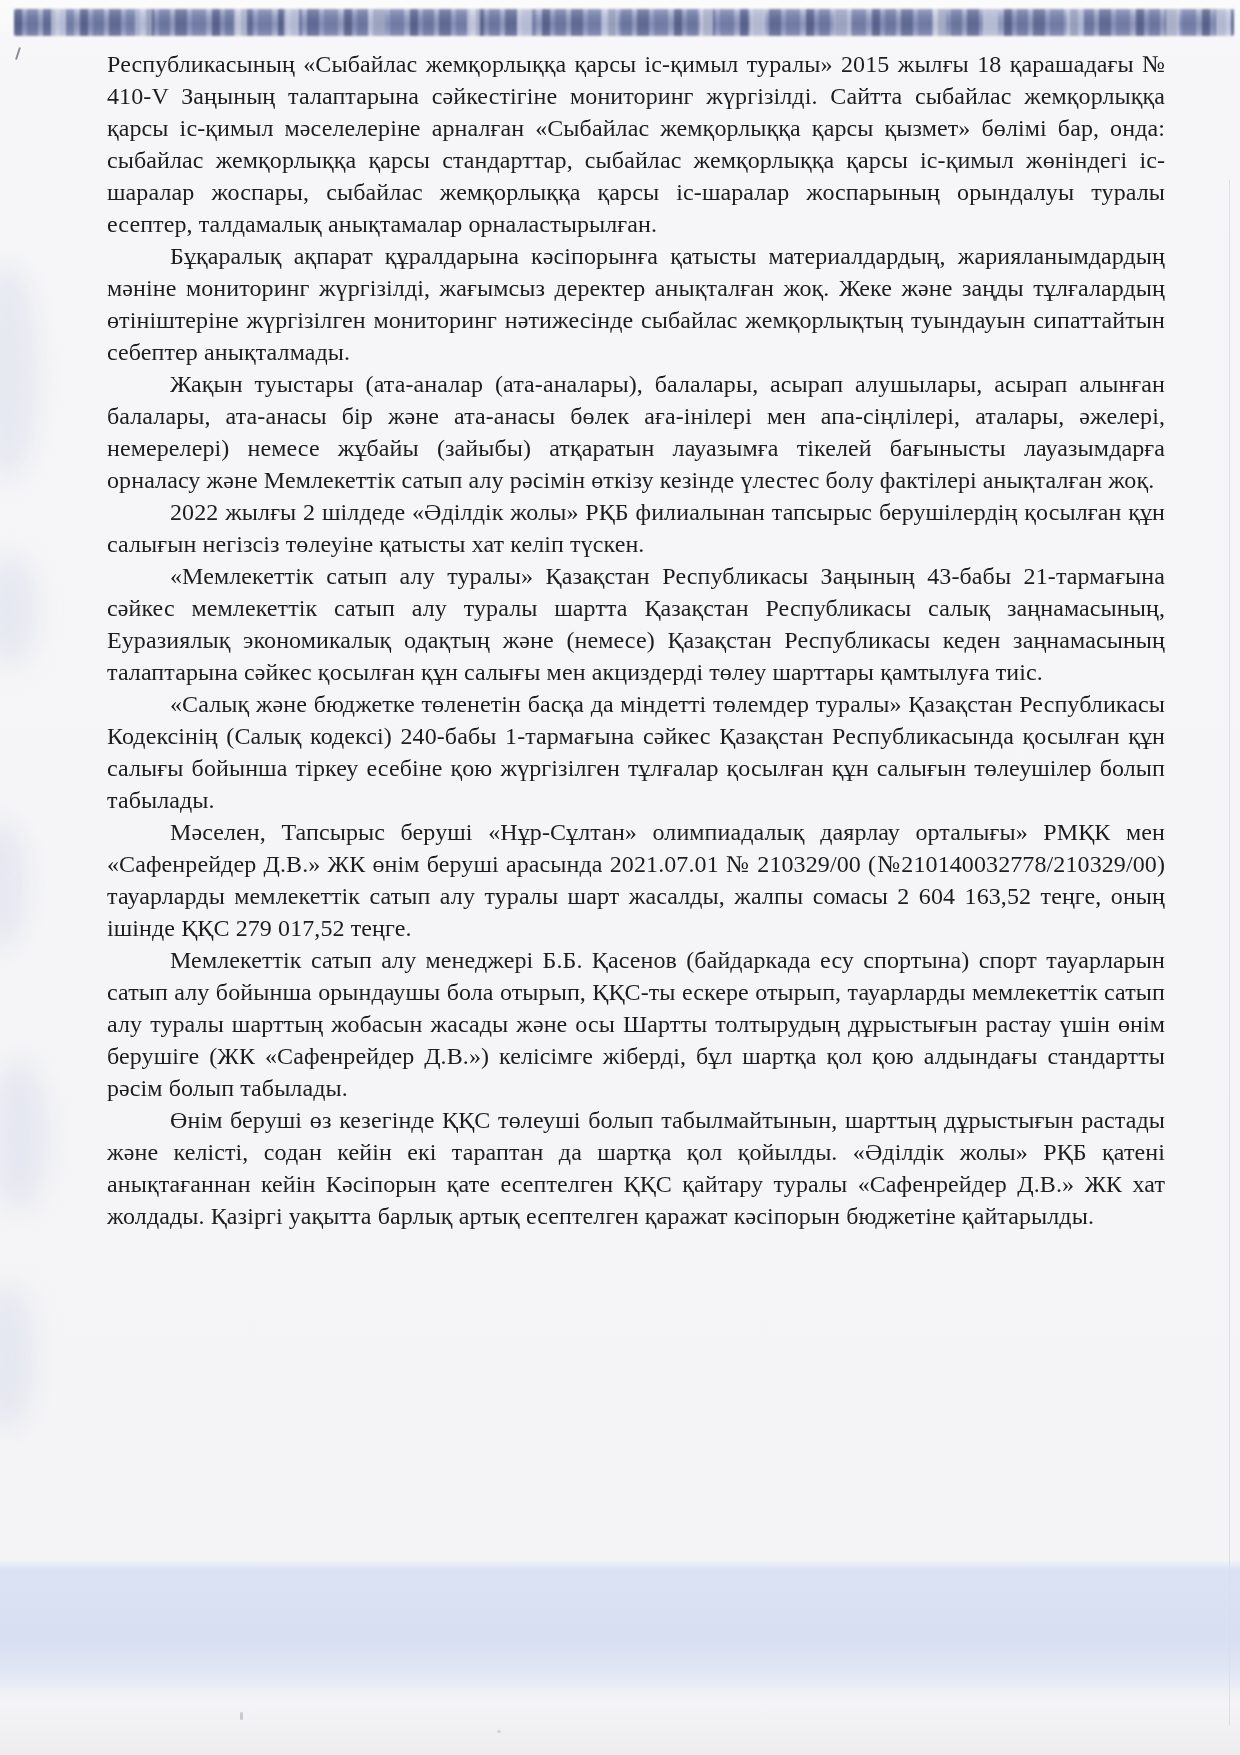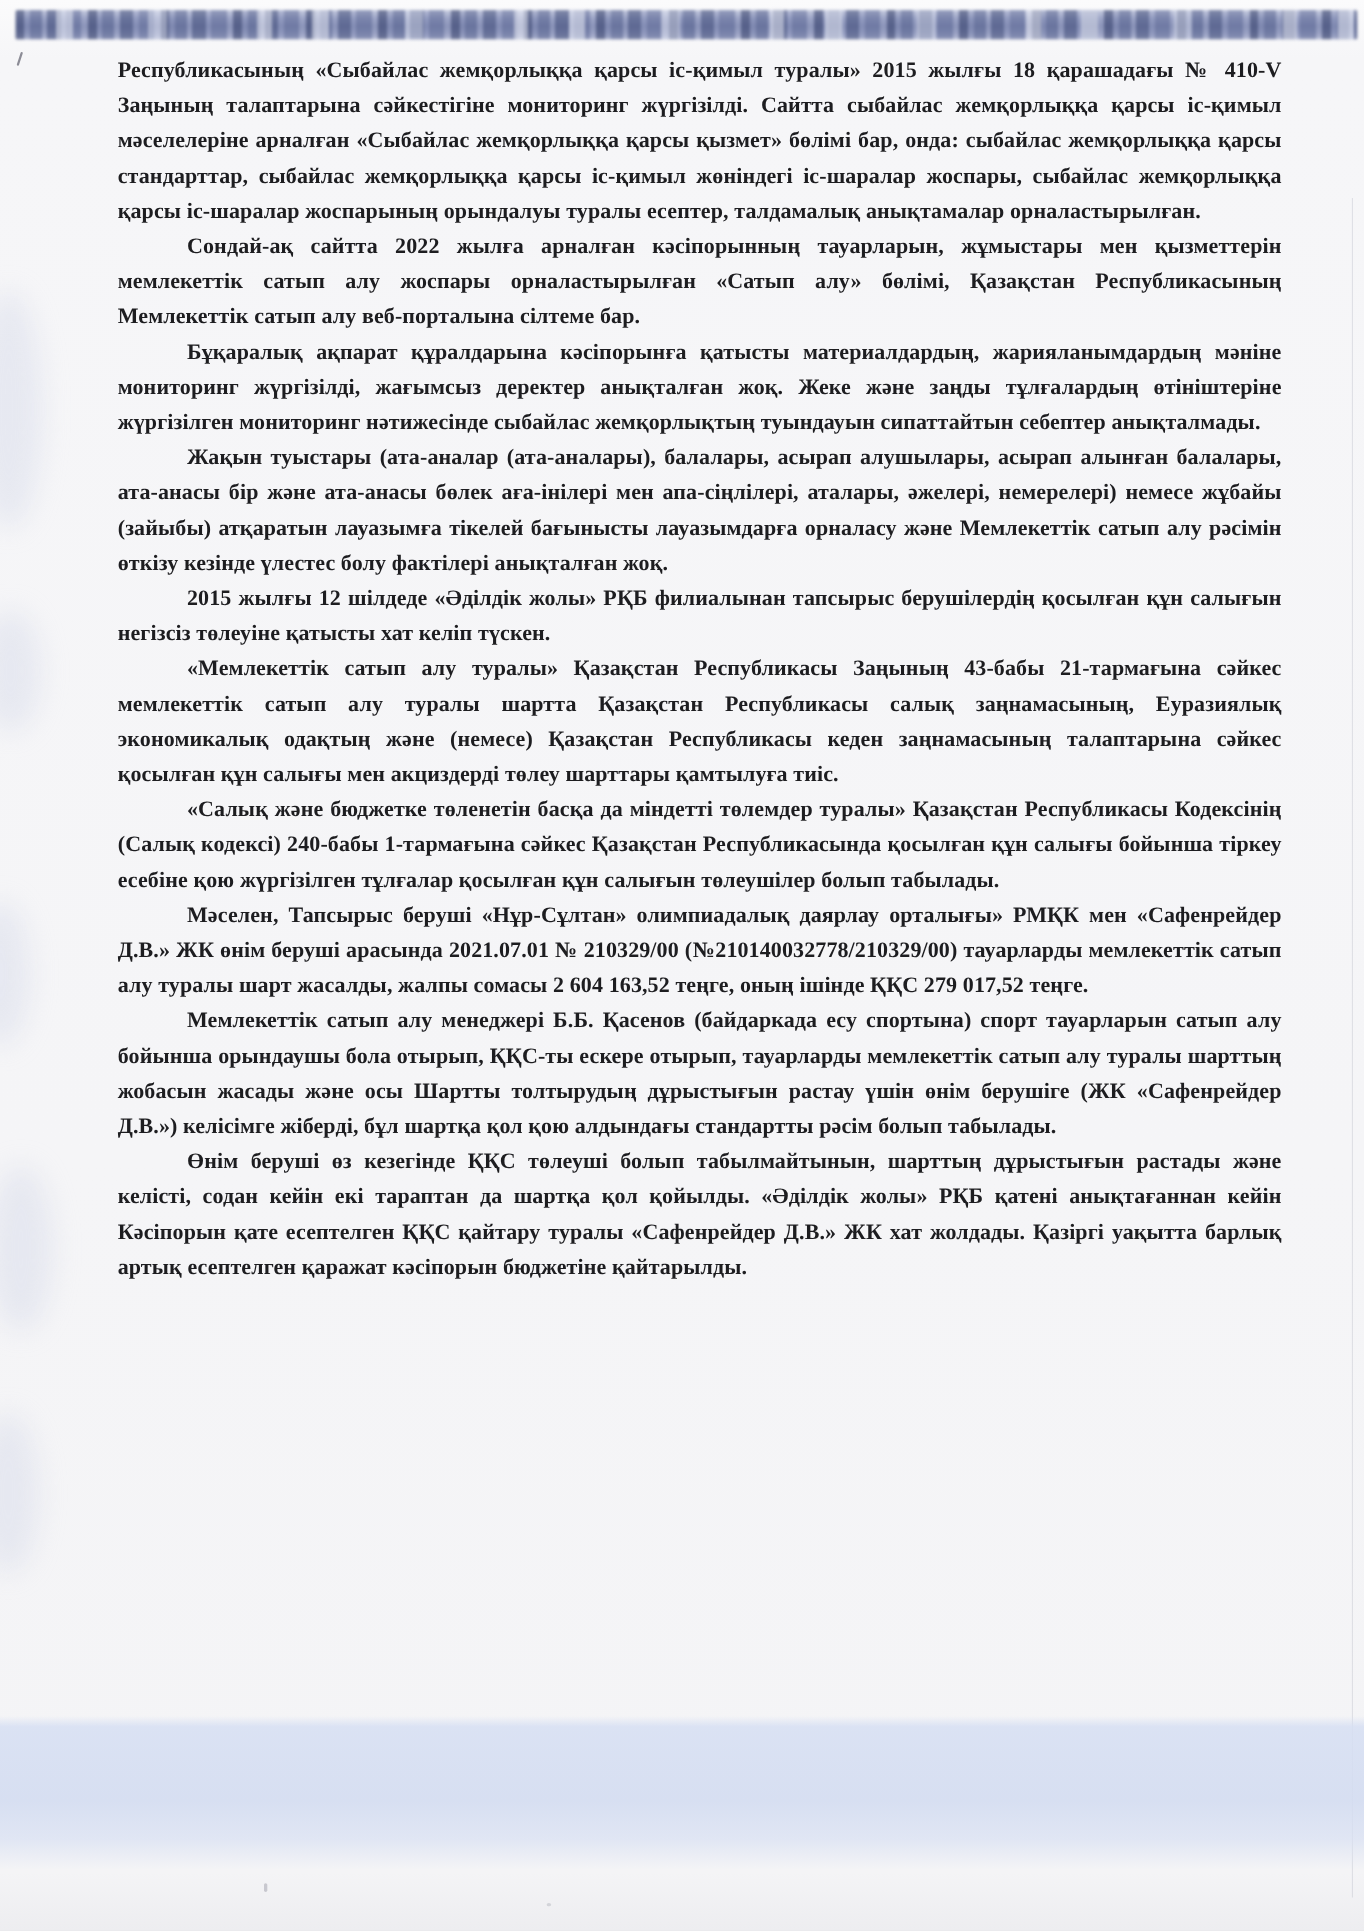--- a/index.html
+++ b/index.html
@@ -105,25 +105,24 @@
 
   
   .text-block {
     position: absolute;
     left: 107px;
     top: 48px;
     width: 1058px;
     z-index: 2;
     color: #1d1d20;
     font-family: "Liberation Serif", "DejaVu Serif", serif;
-    font-size: 20px;
+    font-size: 24px;
     line-height: 32px;
     text-align: justify;
     letter-spacing: 0.1px;
-    font-weight: bold;
   }
   .text-block .para {
     margin: 0;
     text-indent: 63px;
   }
   .text-block .para:first-child {
     text-indent: 0;
   }
 </style>
 </head>
@@ -142,24 +141,23 @@
   <div class="highlight-band"></div>
 
   <div class="speck mark-topleft"></div>
   <div class="speck dot-a"></div>
   <div class="speck dot-b"></div>
 
   <div class="edge-line"></div>
 
   <div class="text-block">
       <p class="para">Республикасының «Сыбайлас жемқорлыққа қарсы іс-қимыл туралы» 2015 жылғы 18 қарашадағы № 410-V Заңының талаптарына сәйкестігіне мониторинг жүргізілді. Сайтта сыбайлас жемқорлыққа қарсы іс-қимыл мәселелеріне арналған «Сыбайлас жемқорлыққа қарсы қызмет» бөлімі бар, онда: сыбайлас жемқорлыққа қарсы стандарттар, сыбайлас жемқорлыққа қарсы іс-қимыл жөніндегі іс-шаралар жоспары, сыбайлас жемқорлыққа қарсы іс-шаралар жоспарының орындалуы туралы есептер, талдамалық анықтамалар орналастырылған.</p>
-      <p class="para">Сондай-ақ сайтта 2022 жылға арналған кәсіпорынның тауарларын, жұмыстары мен қызметтерін мемлекеттік сатып алу жоспары орналастырылған «Сатып алу» бөлімі, Қазақстан Республикасының Мемлекеттік сатып алу веб-порталына сілтеме бар.</p>
       <p class="para">Бұқаралық ақпарат құралдарына кәсіпорынға қатысты материалдардың, жарияланымдардың мәніне мониторинг жүргізілді, жағымсыз деректер анықталған жоқ. Жеке және заңды тұлғалардың өтініштеріне жүргізілген мониторинг нәтижесінде сыбайлас жемқорлықтың туындауын сипаттайтын себептер анықталмады.</p>
       <p class="para">Жақын туыстары (ата-аналар (ата-аналары), балалары, асырап алушылары, асырап алынған балалары, ата-анасы бір және ата-анасы бөлек аға-інілері мен апа-сіңлілері, аталары, әжелері, немерелері) немесе жұбайы (зайыбы) атқаратын лауазымға тікелей бағынысты лауазымдарға орналасу және Мемлекеттік сатып алу рәсімін өткізу кезінде үлестес болу фактілері анықталған жоқ.</p>
-      <p class="para">2015 жылғы 12 шілдеде «Әділдік жолы» РҚБ филиалынан тапсырыс берушілердің қосылған құн салығын негізсіз төлеуіне қатысты хат келіп түскен.</p>
+      <p class="para">2022 жылғы 2 шілдеде «Әділдік жолы» РҚБ филиалынан тапсырыс берушілердің қосылған құн салығын негізсіз төлеуіне қатысты хат келіп түскен.</p>
       <p class="para">«Мемлекеттік сатып алу туралы» Қазақстан Республикасы Заңының 43-бабы 21-тармағына сәйкес мемлекеттік сатып алу туралы шартта Қазақстан Республикасы салық заңнамасының, Еуразиялық экономикалық одақтың және (немесе) Қазақстан Республикасы кеден заңнамасының талаптарына сәйкес қосылған құн салығы мен акциздерді төлеу шарттары қамтылуға тиіс.</p>
       <p class="para">«Салық және бюджетке төленетін басқа да міндетті төлемдер туралы» Қазақстан Республикасы Кодексінің (Салық кодексі) 240-бабы 1-тармағына сәйкес Қазақстан Республикасында қосылған құн салығы бойынша тіркеу есебіне қою жүргізілген тұлғалар қосылған құн салығын төлеушілер болып табылады.</p>
       <p class="para">Мәселен, Тапсырыс беруші «Нұр-Сұлтан» олимпиадалық даярлау орталығы» РМҚК мен «Сафенрейдер Д.В.» ЖК өнім беруші арасында 2021.07.01 № 210329/00 (№210140032778/210329/00) тауарларды мемлекеттік сатып алу туралы шарт жасалды, жалпы сомасы 2 604 163,52 теңге, оның ішінде ҚҚС 279 017,52 теңге.</p>
       <p class="para">Мемлекеттік сатып алу менеджері Б.Б. Қасенов (байдаркада есу спортына) спорт тауарларын сатып алу бойынша орындаушы бола отырып, ҚҚС-ты ескере отырып, тауарларды мемлекеттік сатып алу туралы шарттың жобасын жасады және осы Шартты толтырудың дұрыстығын растау үшін өнім берушіге (ЖК «Сафенрейдер Д.В.») келісімге жіберді, бұл шартқа қол қою алдындағы стандартты рәсім болып табылады.</p>
       <p class="para">Өнім беруші өз кезегінде ҚҚС төлеуші болып табылмайтынын, шарттың дұрыстығын растады және келісті, содан кейін екі тараптан да шартқа қол қойылды. «Әділдік жолы» РҚБ қатені анықтағаннан кейін Кәсіпорын қате есептелген ҚҚС қайтару туралы «Сафенрейдер Д.В.» ЖК хат жолдады. Қазіргі уақытта барлық артық есептелген қаражат кәсіпорын бюджетіне қайтарылды.</p>
     </div>
 
 </div>
 
 </body></html>

